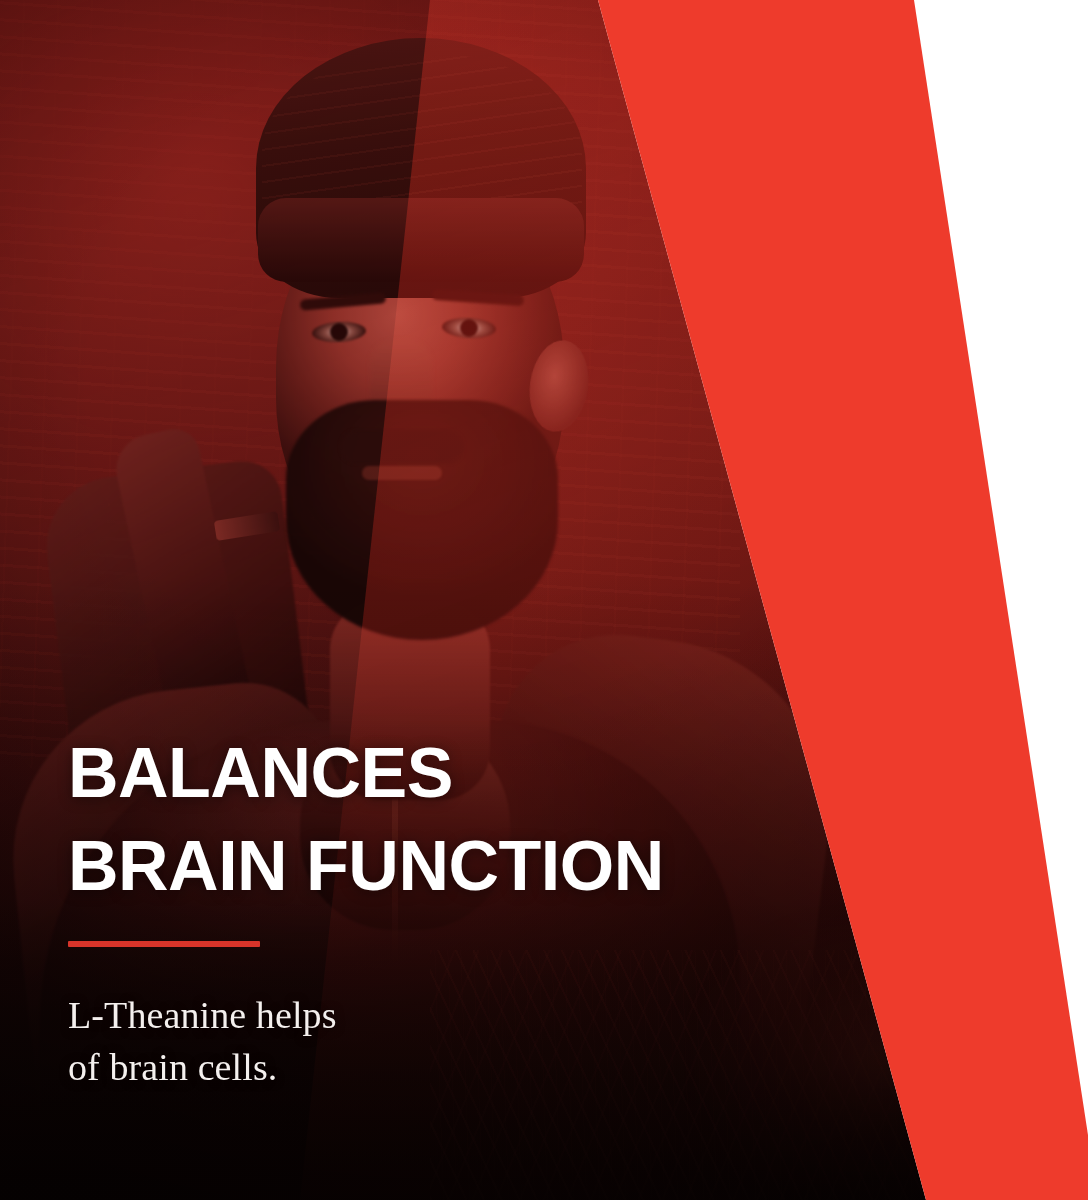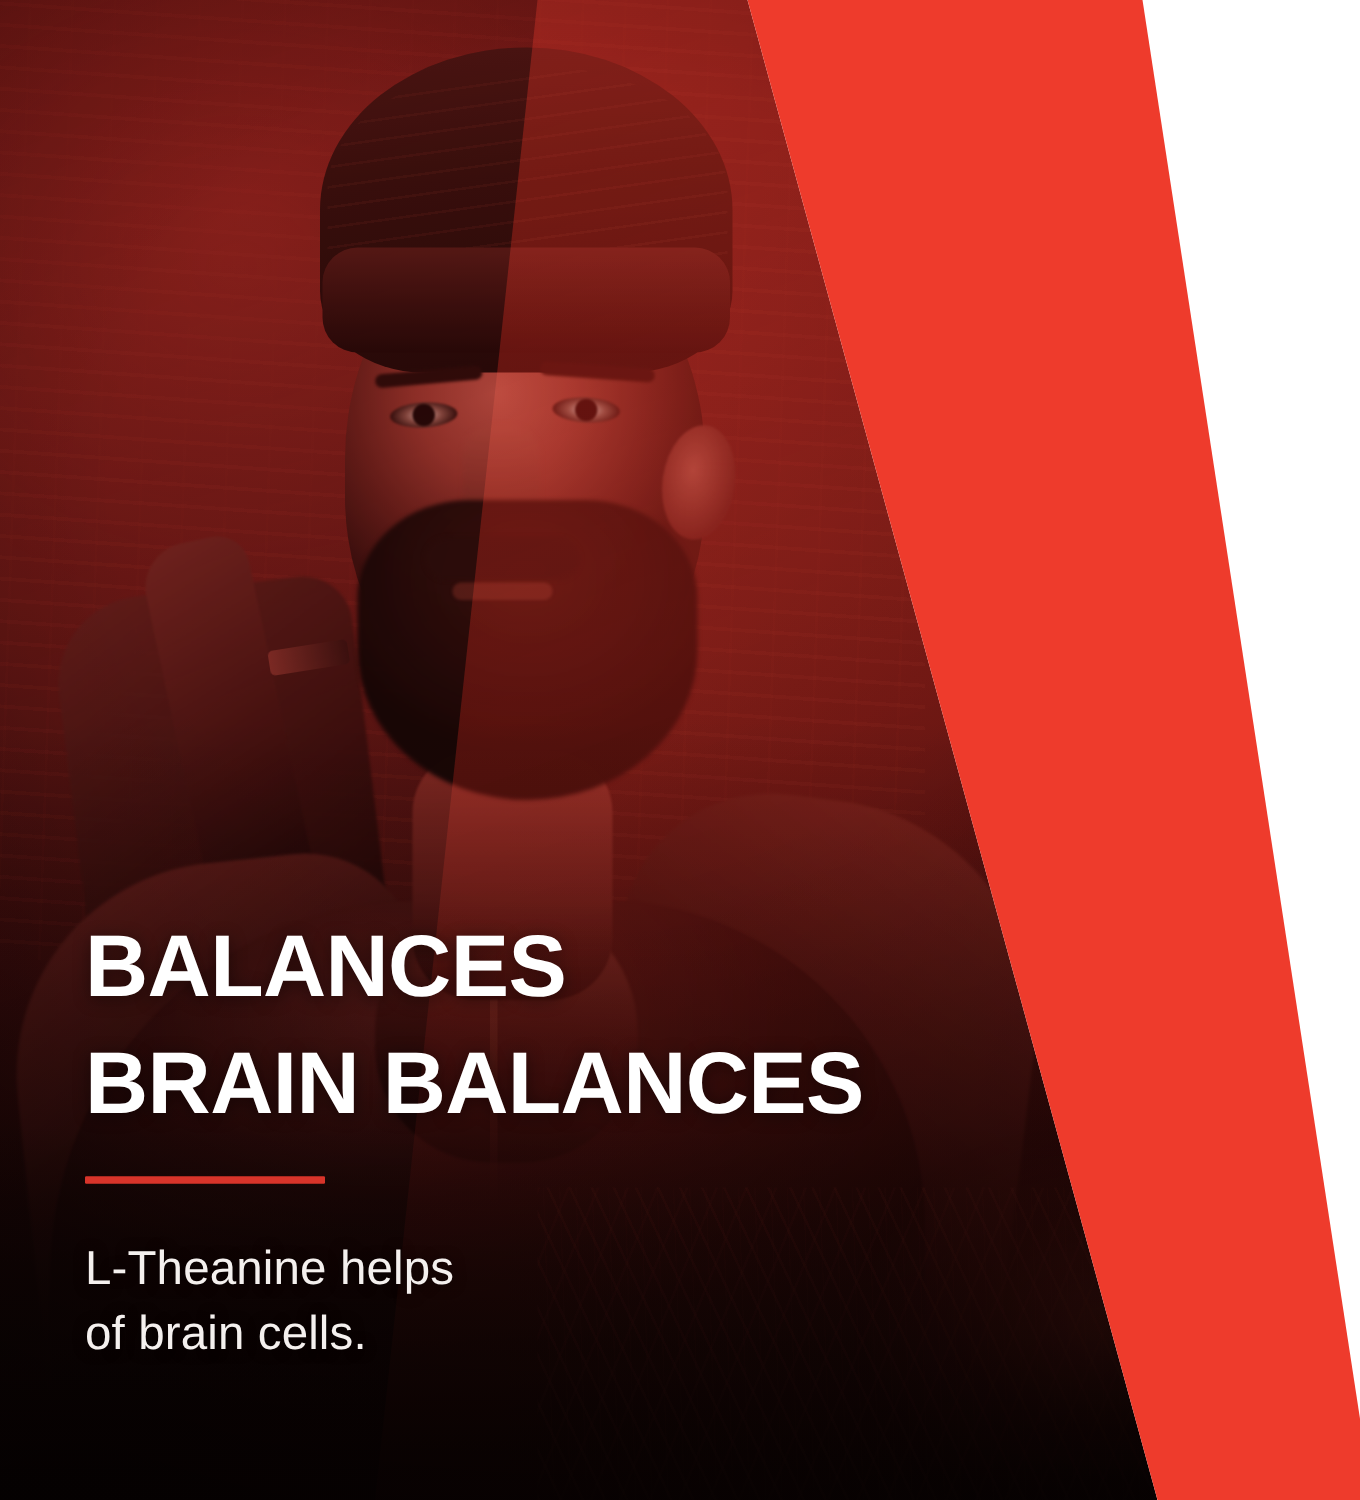--- a/index.html
+++ b/index.html
@@ -250,20 +250,21 @@
   }
 
   .subcopy {
     margin-top:42px;
     color:#f4f0ee;
     font-size:38px;
     line-height:52px;
     font-weight:normal;
     letter-spacing:.1px;
     text-shadow:0 1px 10px rgba(0,0,0,.5);
+    font-family:Liberation Serif, serif;
   }
   .subcopy .sub-line { display:block; white-space:nowrap; }
 </style>
 </head>
 <body>
 
 <div class="banner">
 
   <div class="photo-area">
     <div class="photo-base"></div>
@@ -307,21 +308,21 @@
     <div class="duotone-wedge"></div>
     <div class="photo-tint"></div>
     <div class="photo-vignette"></div>
   </div>
 
   <div class="red-stripe"></div>
 
   <div class="copy">
     <h1 class="headline">
       <span class="hl-line">BALANCES</span>
-      <span class="hl-line">BRAIN BALANCES</span>
+      <span class="hl-line">BRAIN FUNCTION</span>
     </h1>
 
     <div class="accent-rule"></div>
 
     <p class="subcopy">
       <span class="sub-line">L-Theanine helps</span>
       <span class="sub-line">of brain cells.</span>
     </p>
   </div>
 

